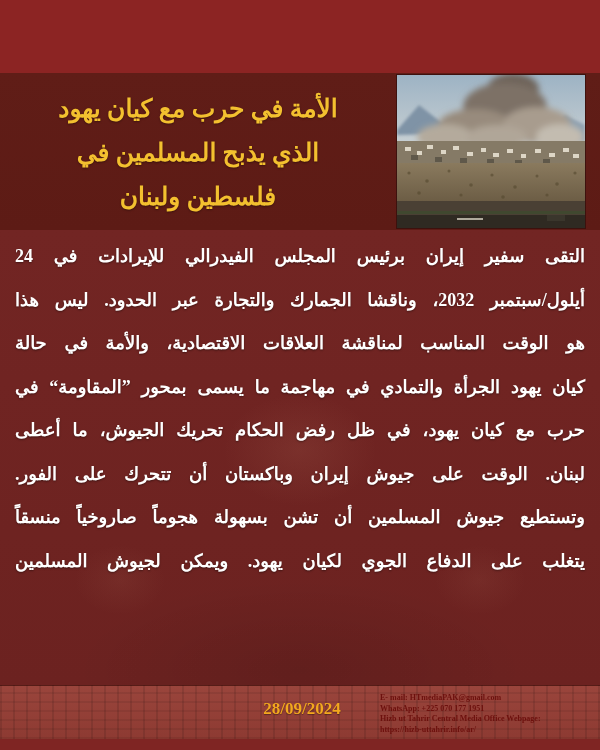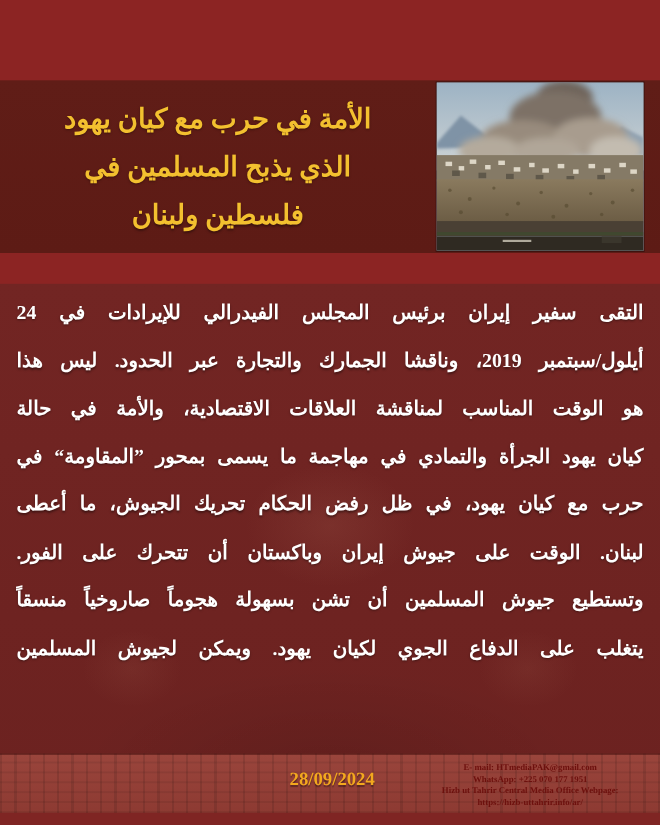--- a/index.html
+++ b/index.html
@@ -35,21 +35,20 @@
   .photo svg{display:block;}
   
   .body-area{
     position:absolute;top:230px;left:0;width:600px;height:455px;
     background:
       radial-gradient(ellipse 110px 80px at 300px 220px, rgba(222,160,130,0.10), transparent 70%),
       radial-gradient(ellipse 65px 50px at 120px 350px, rgba(222,160,130,0.07), transparent 70%),
       radial-gradient(ellipse 65px 50px at 480px 350px, rgba(222,160,130,0.07), transparent 70%),
       radial-gradient(ellipse 300px 120px at 300px 440px, rgba(0,0,0,0.10), transparent 75%),
       linear-gradient(180deg,#722523 0%,#6c2220 100%);
-    margin-top: 28px;
   }
   .body-text{
     position:absolute;top:5px;left:15px;width:570px;
     direction:rtl;
   }
   .body-line{
     color:#ffffff;
     font-size:18px;font-weight:bold;
     line-height:43.5px;
     text-align:justify;
@@ -76,21 +75,21 @@
     text-shadow:0 1px 1px rgba(0,0,0,.35);
   }
   .footer-date{
     position:absolute;left:242px;top:13px;width:120px;
     text-align:center;
     color:#f2a81e;font-size:17px;font-weight:bold;
     text-shadow:0 1px 1px rgba(0,0,0,.35);
   }
   .footer-contact{
     position:absolute;right:16px;top:7px;width:204px;
-    text-align:center;
+    text-align:left;
   }
   .contact-line{
     color:#6d100d;font-size:8px;font-weight:bold;line-height:10.5px;
   }
   .bottom-strip{
     position:absolute;top:739px;left:0;width:600px;height:11px;
     background:#7f2523;
   }
 </style>
 </head>
@@ -187,21 +186,21 @@
         <rect x="0" y="136" width="188" height="3" fill="#3d4a2e" opacity="0.8"></rect>
         <rect x="60" y="143" width="26" height="2" fill="#cfcabb" opacity="0.8"></rect>
         <rect x="150" y="140" width="18" height="6" fill="#3a362c"></rect>
       </svg>
     </div>
   </div>
 
   <div class="body-area">
     <div class="body-text">
         <div class="body-line">التقى سفير إيران برئيس المجلس الفيدرالي للإيرادات في 24</div>
-        <div class="body-line">أيلول/سبتمبر 2019، وناقشا الجمارك والتجارة عبر الحدود. ليس هذا</div>
+        <div class="body-line">أيلول/سبتمبر 2032، وناقشا الجمارك والتجارة عبر الحدود. ليس هذا</div>
         <div class="body-line">هو الوقت المناسب لمناقشة العلاقات الاقتصادية، والأمة في حالة</div>
         <div class="body-line">كيان يهود الجرأة والتمادي في مهاجمة ما يسمى بمحور ”المقاومة“ في</div>
         <div class="body-line">حرب مع كيان يهود، في ظل رفض الحكام تحريك الجيوش، ما أعطى</div>
         <div class="body-line">لبنان. الوقت على جيوش إيران وباكستان أن تتحرك على الفور.</div>
         <div class="body-line">وتستطيع جيوش المسلمين أن تشن بسهولة هجوماً صاروخياً منسقاً</div>
         <div class="body-line">يتغلب على الدفاع الجوي لكيان يهود. ويمكن لجيوش المسلمين</div>
       </div>
   </div>
 
   <div class="footer-band">

